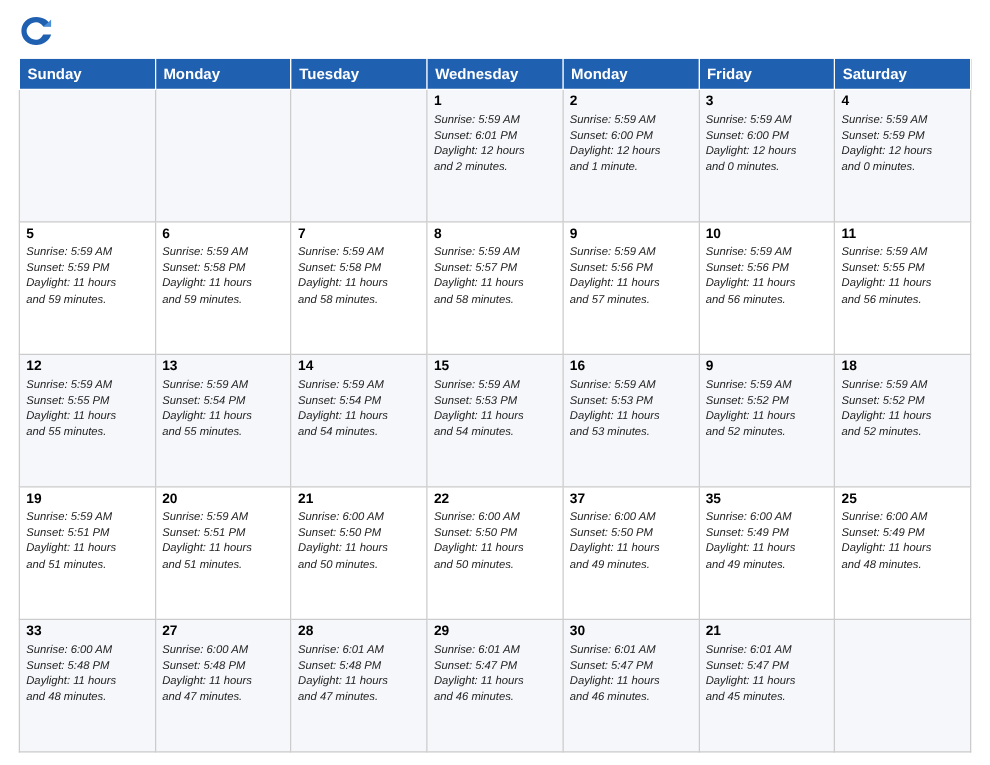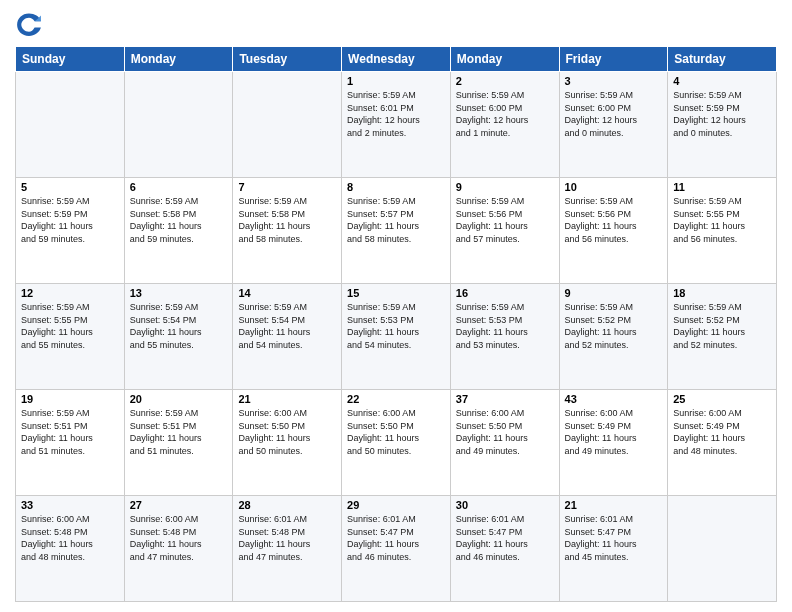--- a/index.html
+++ b/index.html
@@ -86,20 +86,21 @@
     .day-number {
       font-size: 11px;
       font-weight: bold;
       margin-bottom: 2px;
       color: #000;
     }
     .day-content {
       font-size: 9px;
       line-height: 1.4;
       color: #222;
+      font-style: italic;
     }
     .empty-cell {
       background: #f5f7fa !important;
     }
   </style>
 </head>
 <body>
 
 <div class="page">
   <div class="header">
@@ -297,21 +298,21 @@
 and 50 minutes.</div>
           </td>
           <td>
             <div class="day-number">37</div>
             <div class="day-content" style="white-space: pre-line;">Sunrise: 6:00 AM
 Sunset: 5:50 PM
 Daylight: 11 hours
 and 49 minutes.</div>
           </td>
           <td>
-            <div class="day-number">43</div>
+            <div class="day-number">35</div>
             <div class="day-content" style="white-space: pre-line;">Sunrise: 6:00 AM
 Sunset: 5:49 PM
 Daylight: 11 hours
 and 49 minutes.</div>
           </td>
           <td>
             <div class="day-number">25</div>
             <div class="day-content" style="white-space: pre-line;">Sunrise: 6:00 AM
 Sunset: 5:49 PM
 Daylight: 11 hours

